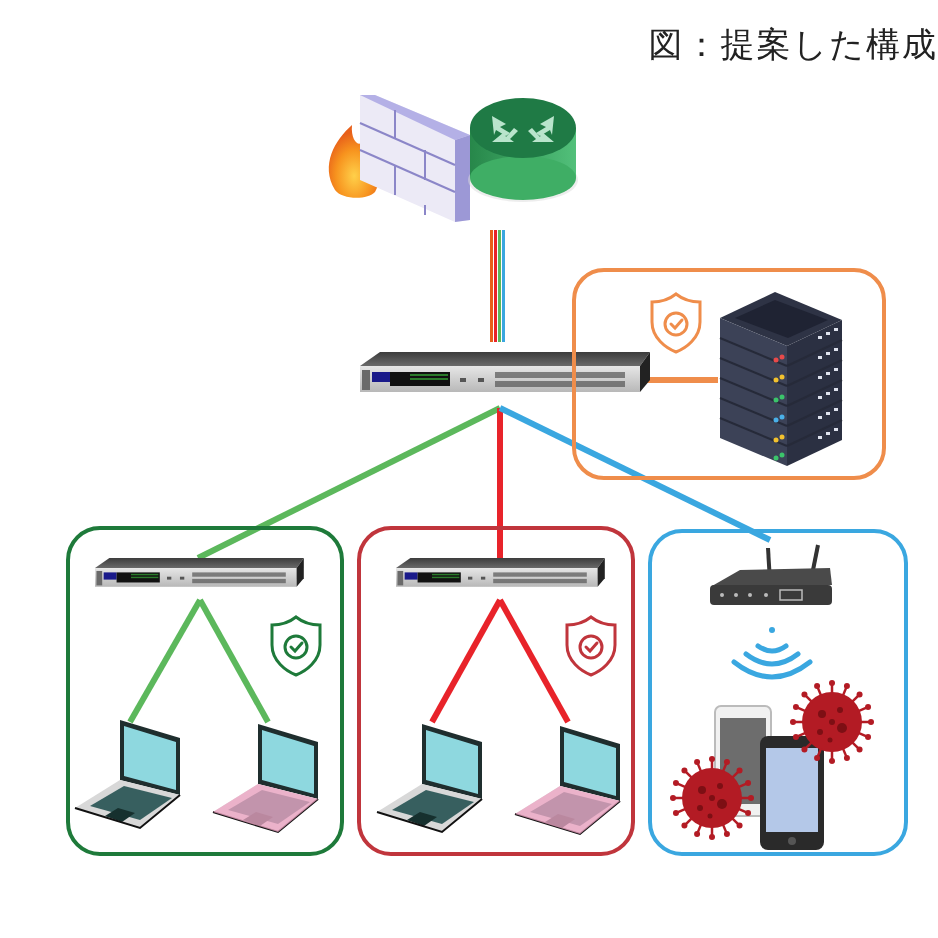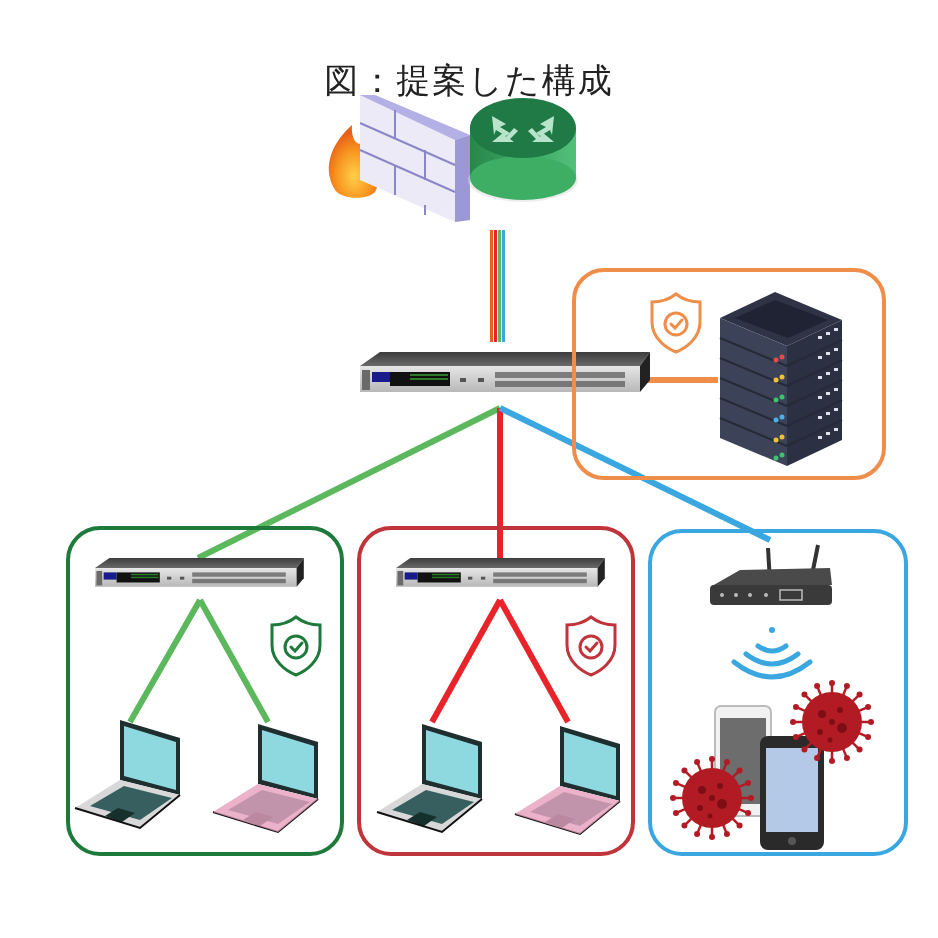--- a/index.html
+++ b/index.html
@@ -1,17 +1,17 @@
 <!DOCTYPE html>
 <html><head>
 <meta charset="utf-8">
 <style>
   html, body { margin:0; padding:0; background:#ffffff; }
   body { width:938px; height:938px; position:relative; overflow:hidden; font-family:"DejaVu Sans", sans-serif; }
-  #title { position:absolute; left:0; top:22px; width:938px; text-align:center; font-size:34px; color:#222; letter-spacing:2px;margin-top:36px; }
+  #title { position:absolute; left:0; top:22px; width:938px; text-align:right; font-size:34px; color:#222; letter-spacing:2px; }
   svg#diagram { position:absolute; left:0; top:0; }
 </style>
 </head>
 <body>
 
 <div id="title">図：提案した構成</div>
 
 <svg id="diagram" width="938" height="938" viewBox="0 0 938 938">
   <defs>
     <linearGradient id="swTop" x1="0" y1="0" x2="0" y2="1">

